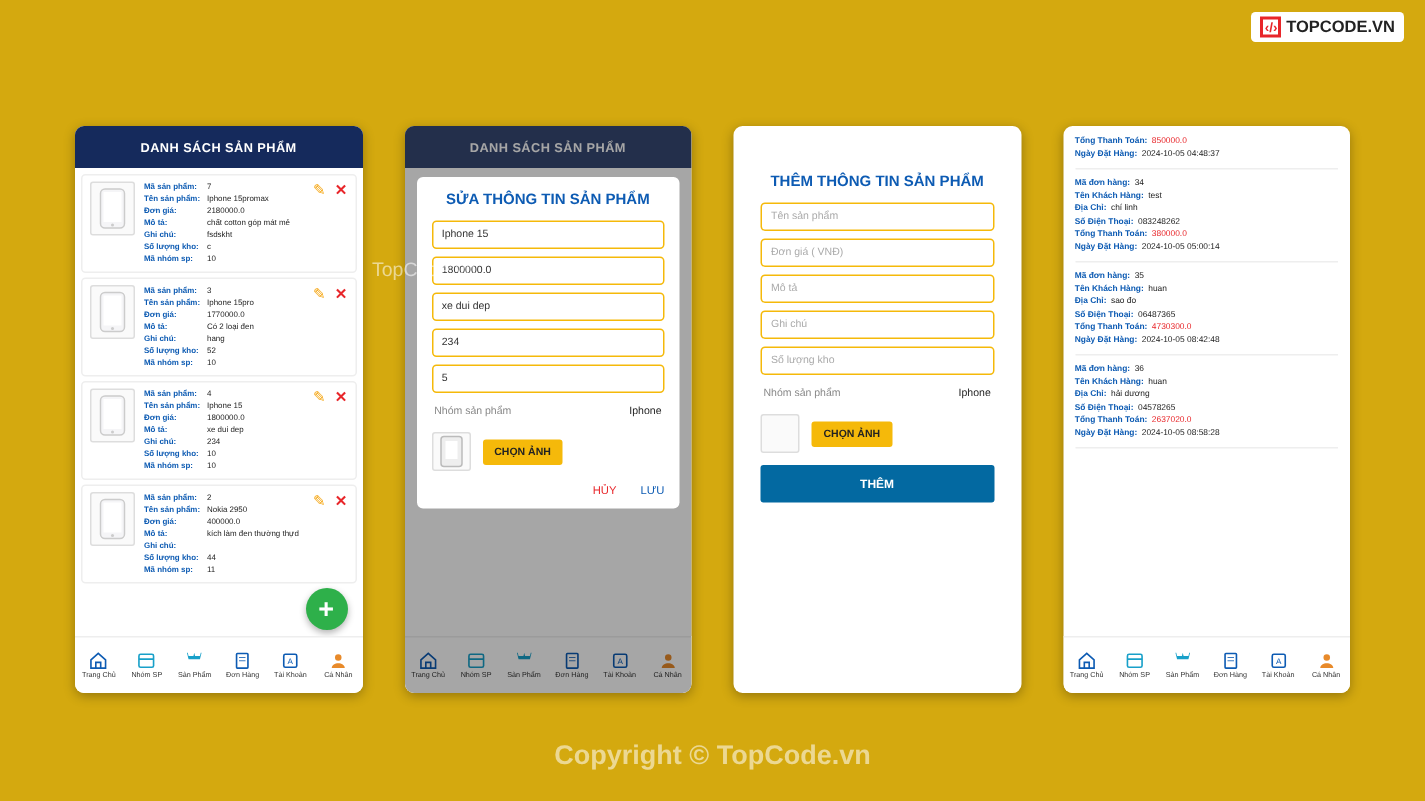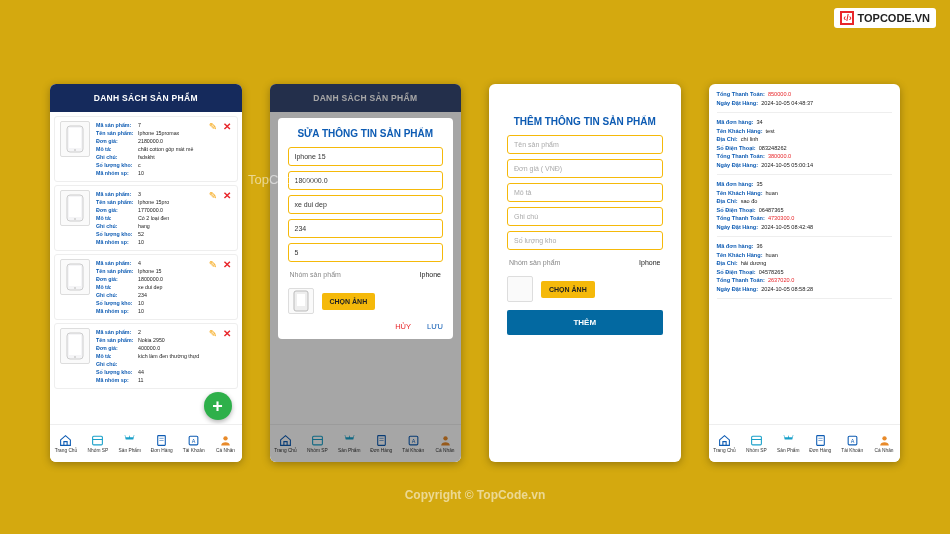--- a/index.html
+++ b/index.html
@@ -250,24 +250,24 @@
 .wm1 {
   position: absolute;
   top: 172px; left: 248px;
   color: rgba(255,255,255,.55);
   font-size: 13px;
   pointer-events: none;
   z-index: 50;
 }
 .wm2 {
   position: absolute;
-  bottom: 32px; left: 0; right: 0;
+  bottom: 20px; left: 0; right: 0;
   text-align: center;
   color: rgba(255,255,255,.55);
-  font-size: 12px;
+  font-size: 18px;
   font-weight: bold;
   pointer-events: none;
 }
 </style>
 </head>
 <body>
 
 <div class="logo">
   <div class="sq">‹/›</div>
   <span class="logo-text">TOPCODE.VN</span>

